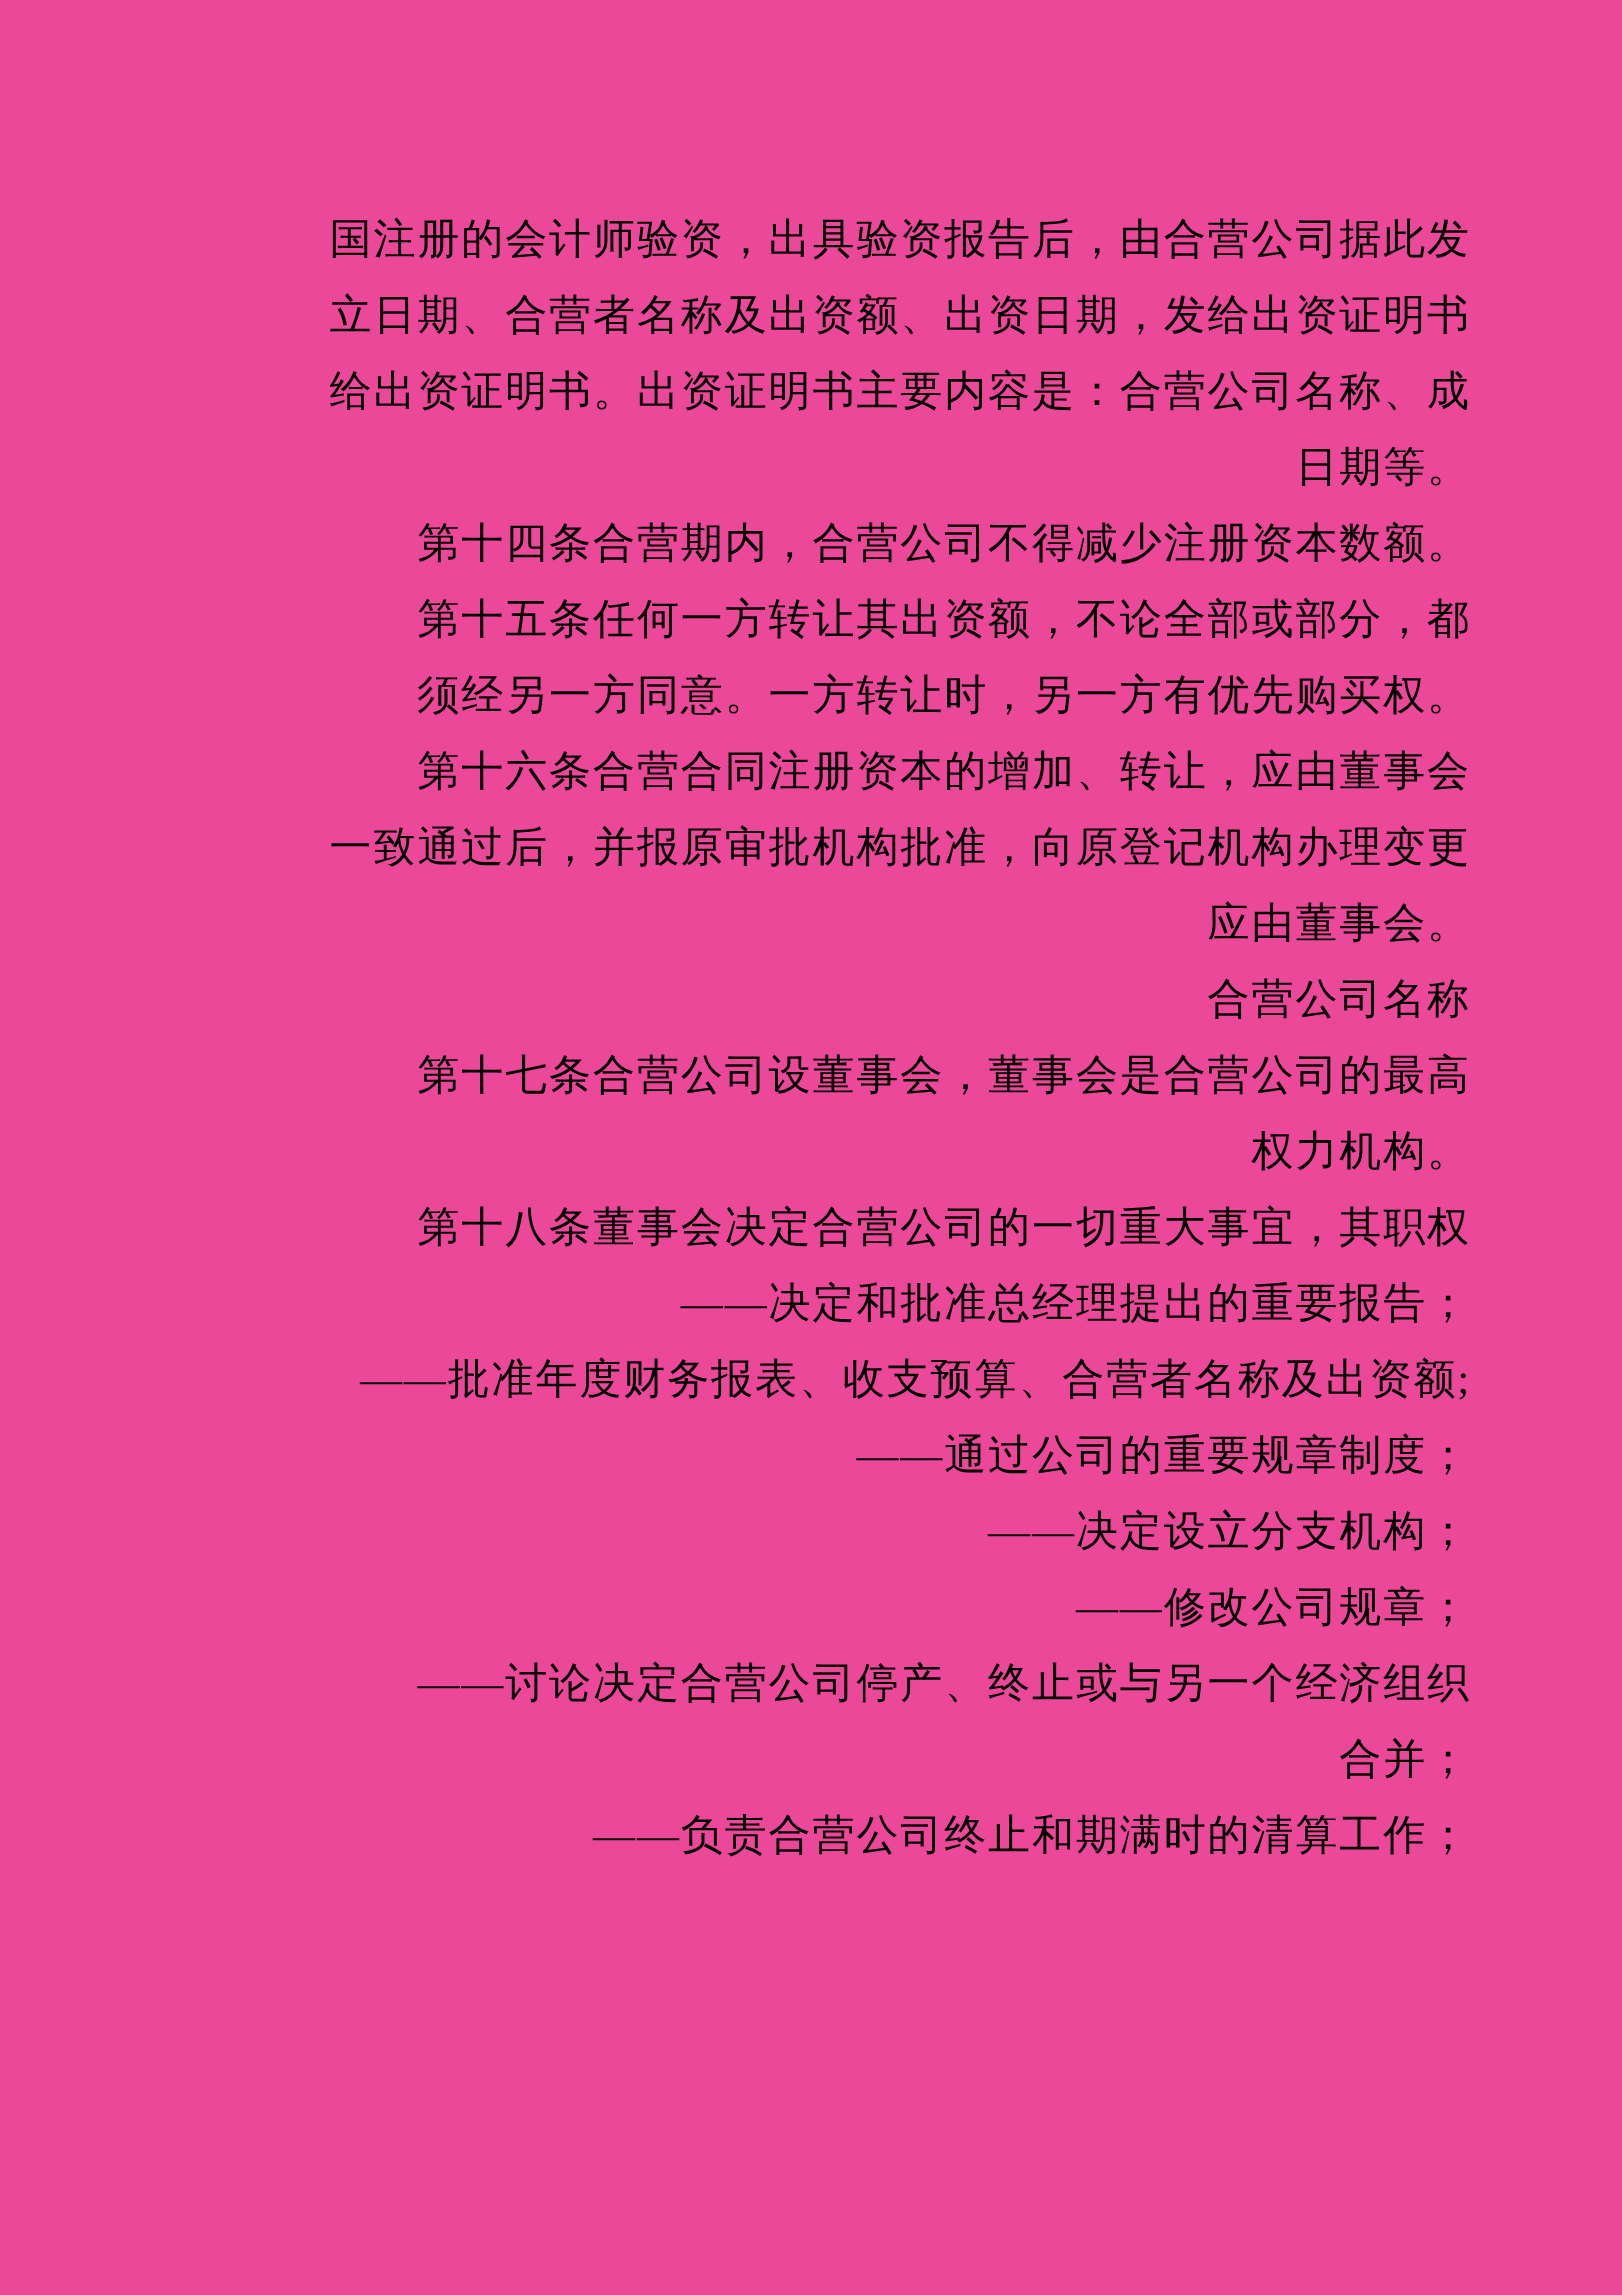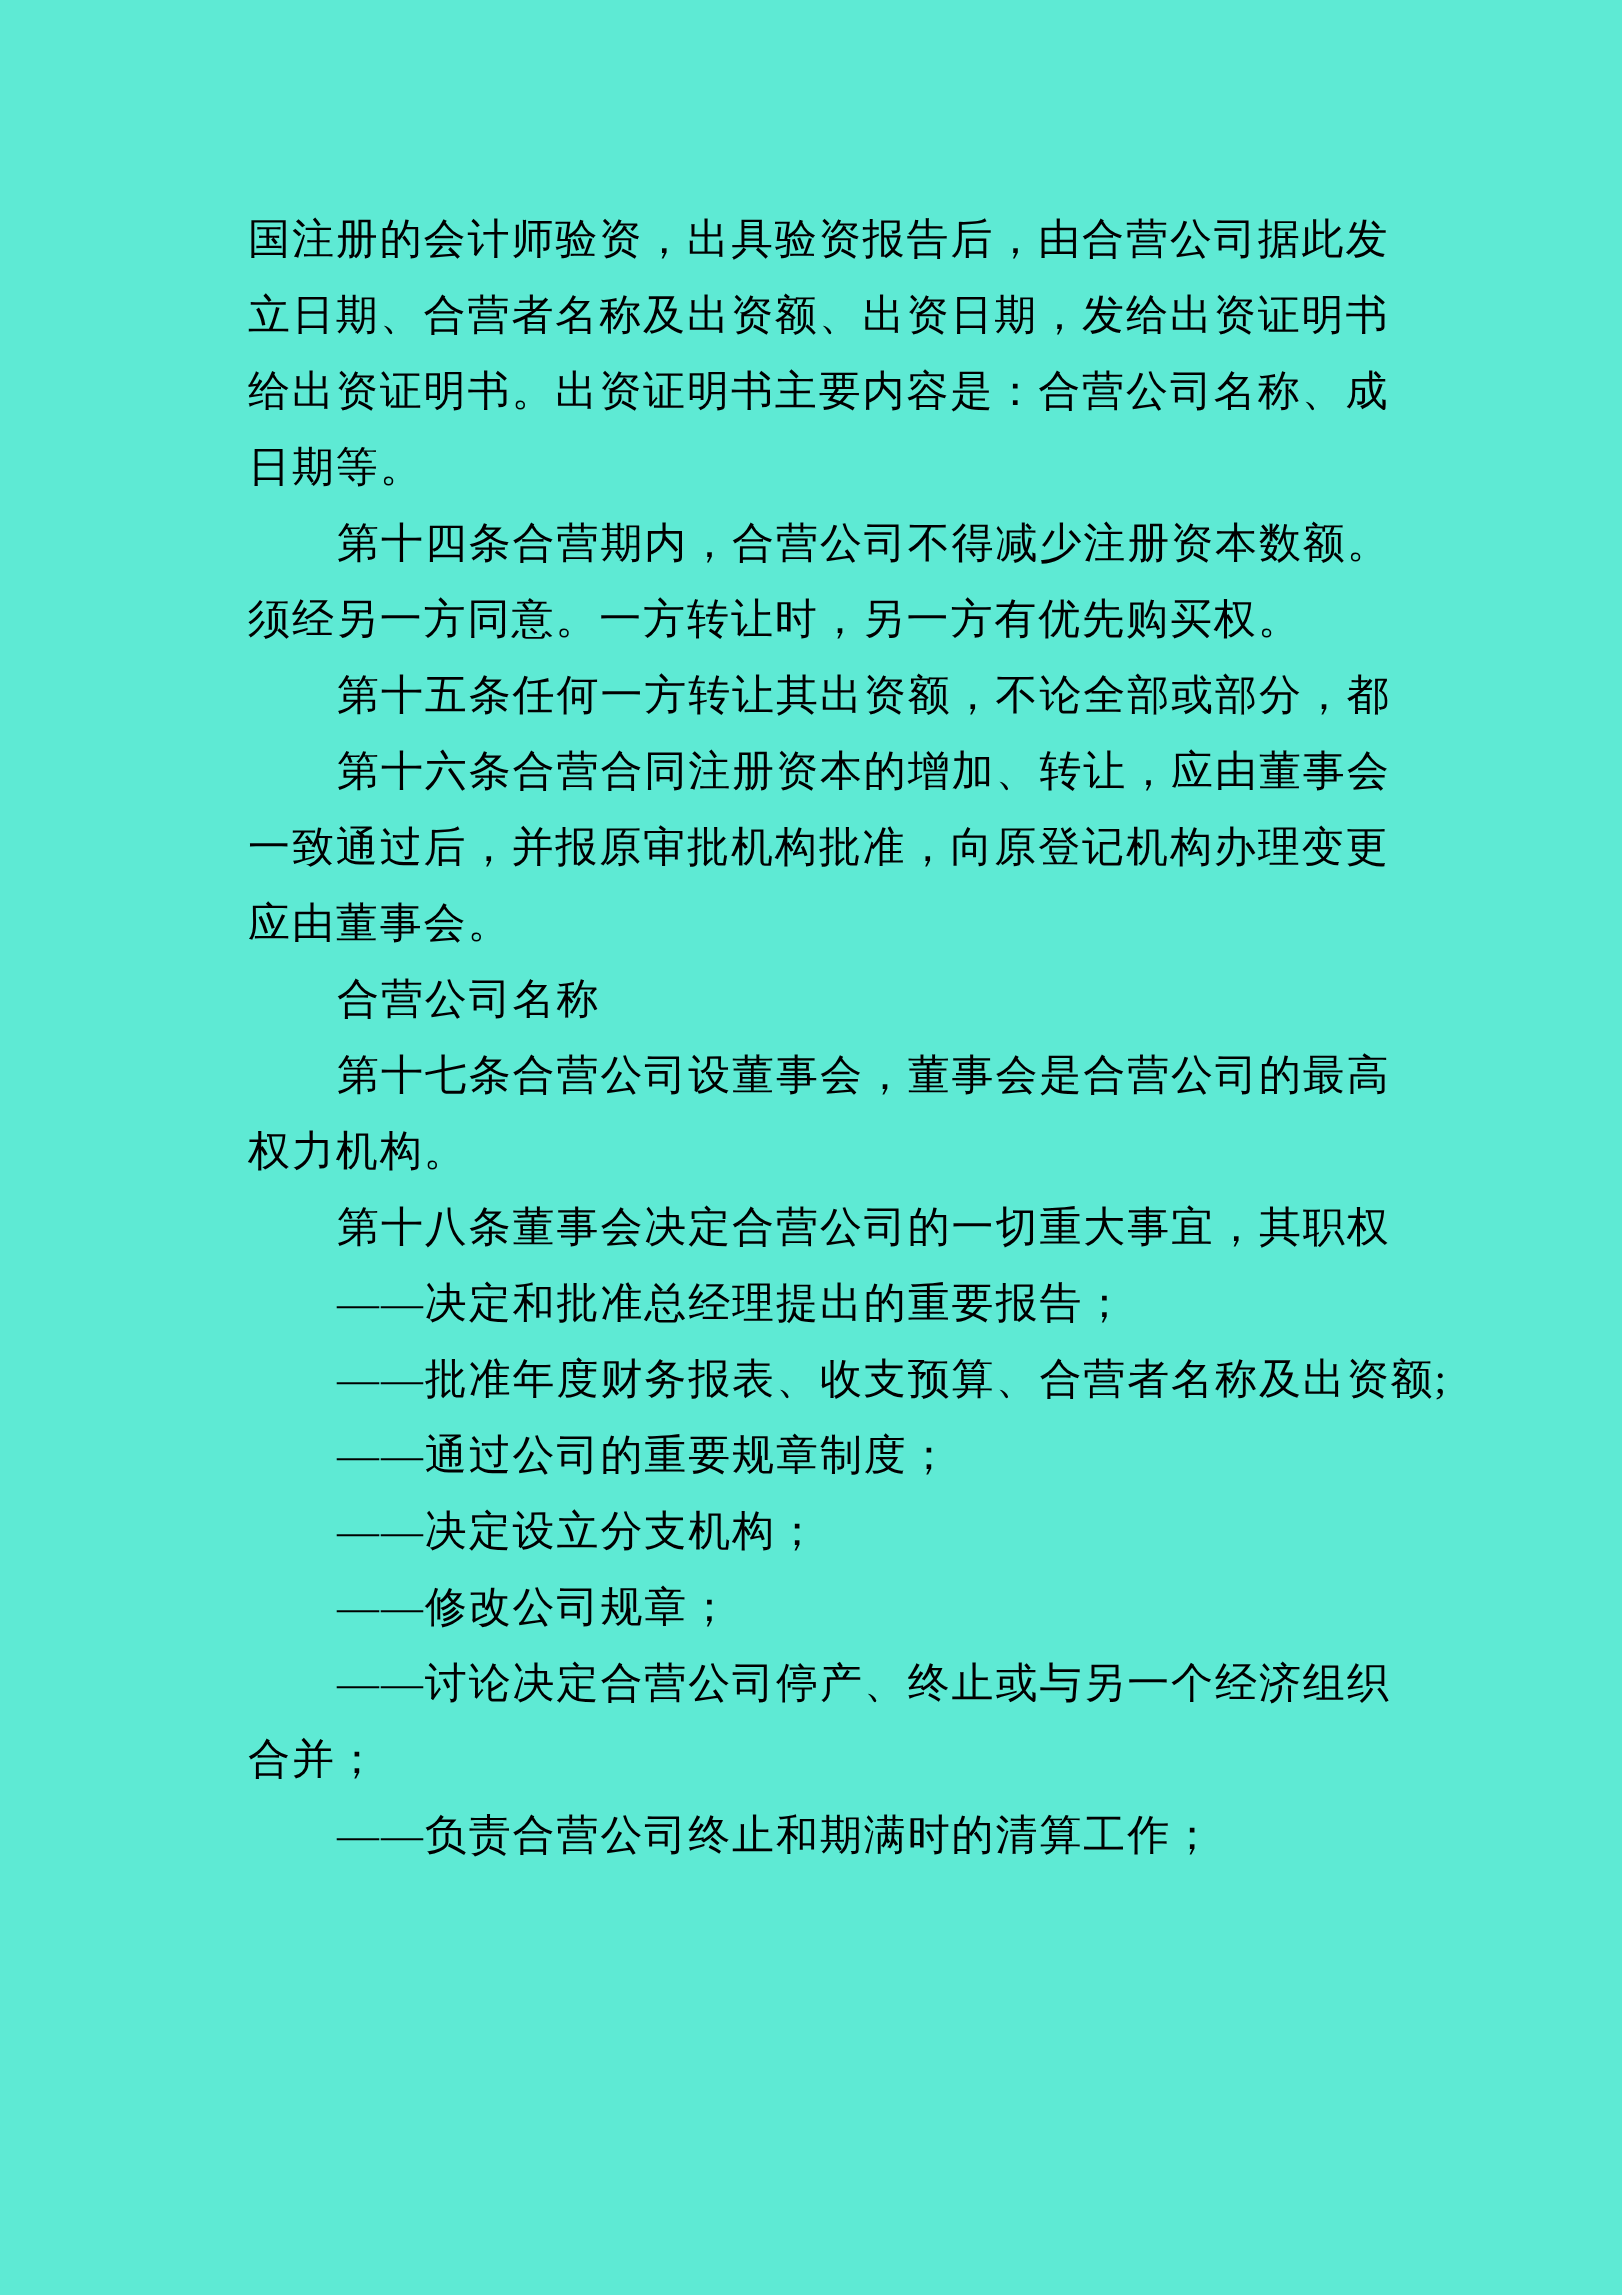--- a/index.html
+++ b/index.html
@@ -13,21 +13,22 @@
     position: relative;
     overflow: hidden;
     font-family: "Liberation Serif", "DejaVu Serif", serif;
   }
   .doc-page {
     position: absolute;
     left: 0;
     top: 0;
     width: 1623px;
     height: 2295px;
-    background: #5eead4;
+    background: #ec4899;
+    text-align: right;
   }
   .text-block {
     position: absolute;
     left: 248px;
     top: 202px;
     width: 1223px;
     color: #000000;
   }
   .doc-line {
     font-size: 42px;
@@ -46,22 +47,22 @@
 <body>
 
 <div class="doc-page">
   <div class="text-block">
 
   <div class="doc-line">国注册的会计师验资，出具验资报告后，由合营公司据此发</div>
       <div class="doc-line">立日期、合营者名称及出资额、出资日期，发给出资证明书</div>
       <div class="doc-line">给出资证明书。出资证明书主要内容是：合营公司名称、成</div>
       <div class="doc-line">日期等。</div>
       <div class="doc-line indent">第十四条合营期内，合营公司不得减少注册资本数额。</div>
+      <div class="doc-line indent">第十五条任何一方转让其出资额，不论全部或部分，都</div>
       <div class="doc-line">须经另一方同意。一方转让时，另一方有优先购买权。</div>
-      <div class="doc-line indent">第十五条任何一方转让其出资额，不论全部或部分，都</div>
       <div class="doc-line indent">第十六条合营合同注册资本的增加、转让，应由董事会</div>
       <div class="doc-line">一致通过后，并报原审批机构批准，向原登记机构办理变更</div>
       <div class="doc-line">应由董事会。</div>
       <div class="doc-line indent">合营公司名称</div>
       <div class="doc-line indent">第十七条合营公司设董事会，董事会是合营公司的最高</div>
       <div class="doc-line">权力机构。</div>
       <div class="doc-line indent">第十八条董事会决定合营公司的一切重大事宜，其职权</div>
       <div class="doc-line indent">——决定和批准总经理提出的重要报告；</div>
       <div class="doc-line indent">——批准年度财务报表、收支预算、合营者名称及出资额;</div>
       <div class="doc-line indent">——通过公司的重要规章制度；</div>

